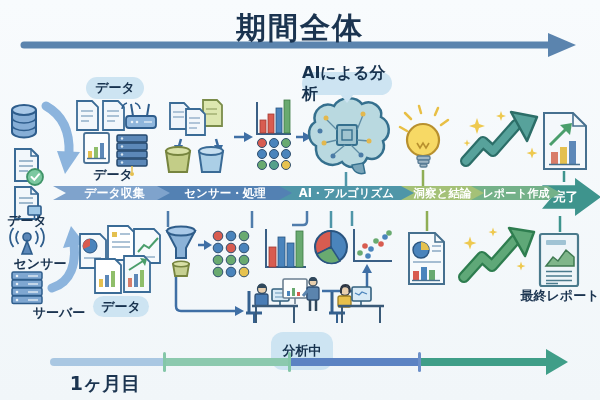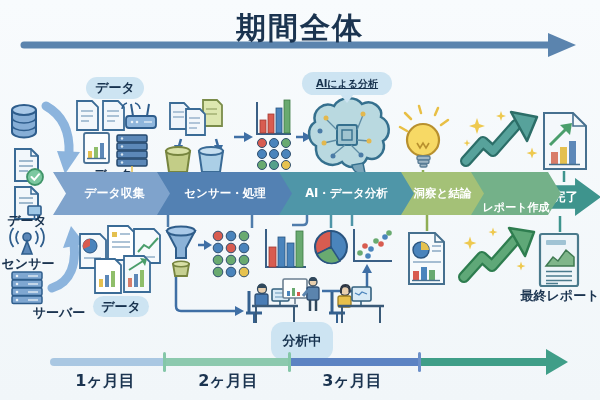--- a/index.html
+++ b/index.html
@@ -4,30 +4,30 @@
 <style>
   html,body{margin:0;padding:0;}
   #stage{
     position:relative;width:600px;height:400px;overflow:hidden;
     background:linear-gradient(180deg,#f8fbfd 0%,#f1f6f9 100%);
     font-family:"DejaVu Sans","Liberation Sans",sans-serif;
     color:#17324e;
   }
   .abs{position:absolute;}
   #title{top:8px;left:0;width:600px;text-align:center;font-size:30px;font-weight:bold;letter-spacing:2px;color:#1b3450;}
-  .chev{top:172px;height:43px;display:flex;align-items:center;justify-content:center;
+  .chev{top:186px;height:14px;display:flex;align-items:center;justify-content:center;
     color:#fff;font-weight:bold;white-space:nowrap;font-size:11.5px;
     clip-path:polygon(0 0,calc(100% - 13px) 0,100% 50%,calc(100% - 13px) 100%,0 100%,13px 50%);}
   .chev.big{top:178px;height:38px;font-size:12.5px;
     clip-path:polygon(0 19%,56% 19%,56% 0,100% 50%,56% 100%,56% 81%,0 81%,10px 50%);}
   .pill{background:#cde4f2;border-radius:12px;display:flex;align-items:center;justify-content:center;
     font-weight:bold;font-size:13px;color:#17324e;}
   .tri{width:0;height:0;border-left:7px solid transparent;border-right:7px solid transparent;border-top:9px solid #cde4f2;}
   .cap{font-weight:bold;font-size:13px;text-align:center;color:#1b3450;}
-  .month{top:371px;width:90px;text-align:center;font-weight:bold;font-size:16px;color:#1b3450;}
+  .month{top:371px;width:90px;text-align:center;font-weight:bold;font-size:19px;color:#1b3450;}
   .tlseg{top:358px;height:8px;}
   .tick{top:352px;width:3px;height:20px;border-radius:2px;}
   svg{position:absolute;top:0;left:0;}
 </style>
 </head>
 <body>
 
 <div id="stage">
 
   <svg width="600" height="400" viewBox="0 0 600 400">
@@ -412,56 +412,54 @@
 
   <div id="title" class="abs">期間全体</div>
 
   <div class="abs chev" style="left:53px;width:111px;background:#7fa3cc;z-index:6;padding-left:6px;font-size:12px;">
     <span>データ収集</span>
     </div>
   <div class="abs chev" style="left:152px;width:134px;background:#5381b3;z-index:5;padding-left:6px;">
     <span>センサー・処理</span>
     </div>
   <div class="abs chev" style="left:273px;width:135px;background:#4f96a8;z-index:4;padding-left:6px;">
-    <span>AI・データ分析</span>
+    <span>AI・アルゴリズム</span>
     </div>
   <div class="abs chev" style="left:395px;width:83px;background:#a4c177;z-index:3;padding-left:6px;text-align:center;">
     <span>洞察と結論</span>
     </div>
-  <div class="abs chev" style="left:465px;width:90px;background:#74b189;z-index:2;padding-left:6px;font-size:11px;align-items:flex-end;">
+  <div class="abs chev" style="left:465px;width:90px;background:#74b189;z-index:2;padding-left:6px;font-size:11px;">
     <span>レポート作成</span>
     </div>
   <div class="abs chev big" style="left:542px;width:47px;background:#3e948d;z-index:1;padding-right:12px;">
     <span>完了</span>
     </div>
 
   <div class="abs pill" style="left:86px;top:77px;width:58px;height:22px;">
     <span>データ</span>
     </div>
   <div class="abs cap" style="left:85px;top:166px;width:56px;">データ</div>
-  <div class="abs pill" style="left:302px;top:72px;width:90px;height:23px;font-size:10px;text-decoration:underline;">
+  <div class="abs pill" style="left:302px;top:72px;width:90px;height:23px;font-size:16px;">
     <span>AIによる分析</span>
     </div>
   <div class="abs tri" style="left:340px;top:94px;"></div>
   <div class="abs cap" style="left:4px;top:212px;width:46px;">データ</div>
-  <div class="abs cap" style="left:1px;top:255px;width:54px;">センサー</div>
+  <div class="abs cap" style="left:13px;top:255px;width:54px;">センサー</div>
   <div class="abs cap" style="left:1px;top:304px;width:54px;margin-left:31px;">サーバー</div>
   <div class="abs pill" style="left:93px;top:296px;width:56px;height:21px;">
     <span>データ</span>
     </div>
-  <div class="abs pill" style="left:271px;top:322px;width:62px;height:38px;text-align:center;">
+  <div class="abs pill" style="left:271px;top:332px;width:62px;height:38px;text-align:center;">
     <span>分析中</span>
     </div>
   <div class="abs cap" style="left:516px;top:287px;width:88px;">最終レポート</div>
 
   <div class="abs tlseg" style="left:50px;width:115px;background:#a9c7e2;border-radius:4px 0 0 4px;"></div>
   <div class="abs tlseg" style="left:165px;width:125px;background:#8cc9ae;"></div>
   <div class="abs tlseg" style="left:290px;width:130px;background:#5c83c3;"></div>
   <div class="abs tlseg" style="left:420px;width:126px;background:#3f9e88;"></div>
   <div class="abs" style="left:546px;top:349px;width:0;height:0;border-top:13px solid transparent;border-bottom:13px solid transparent;border-left:22px solid #3f9e88;"></div>
   <div class="abs tick" style="left:163px;background:#84c7a8;"></div>
   <div class="abs tick" style="left:288px;background:#84c7a8;"></div>
   <div class="abs tick" style="left:418px;background:#6b8fc9;"></div>
   <div class="abs month" style="left:60px;">1ヶ月目</div>
-  <div class="abs month" style="left:183px;">2ヶ月目</div>
-  <div class="abs month" style="left:307px;">3ヶ月目</div>
 
 </div>
 
 </body></html>

